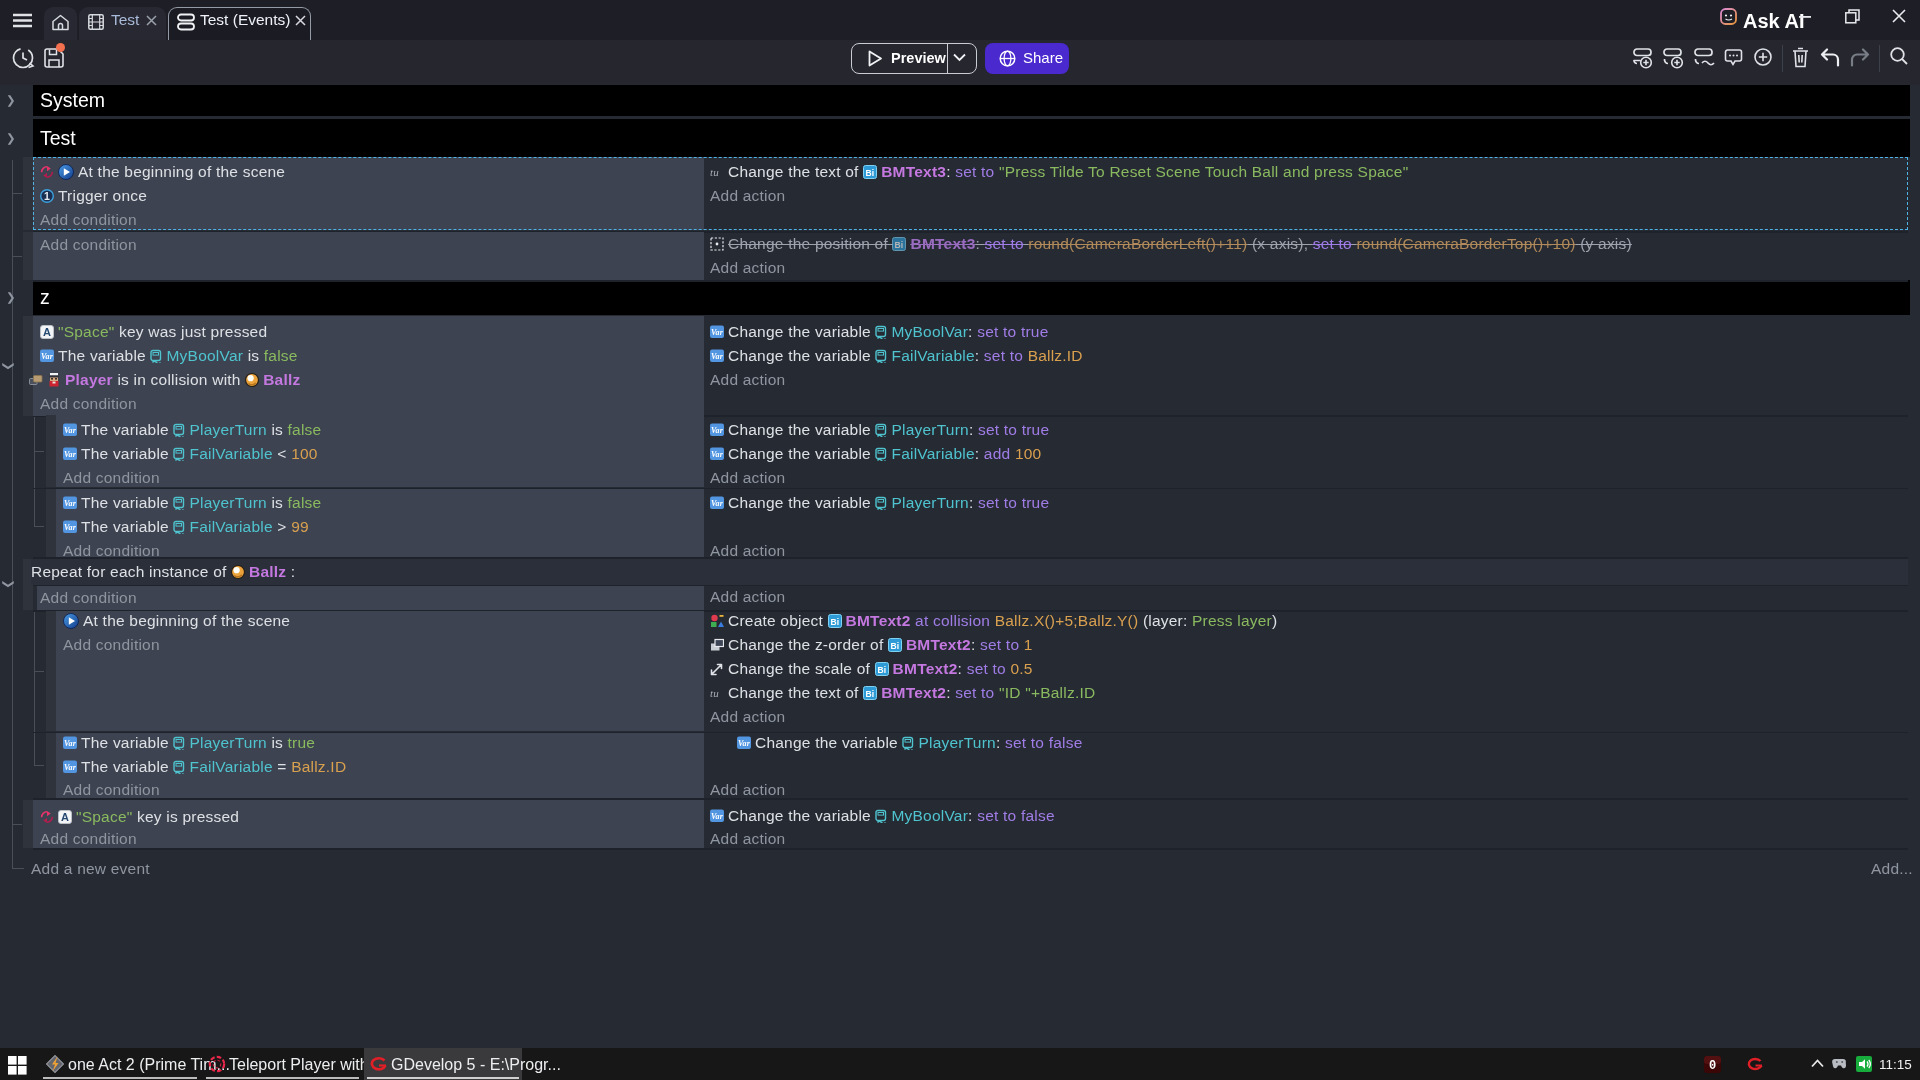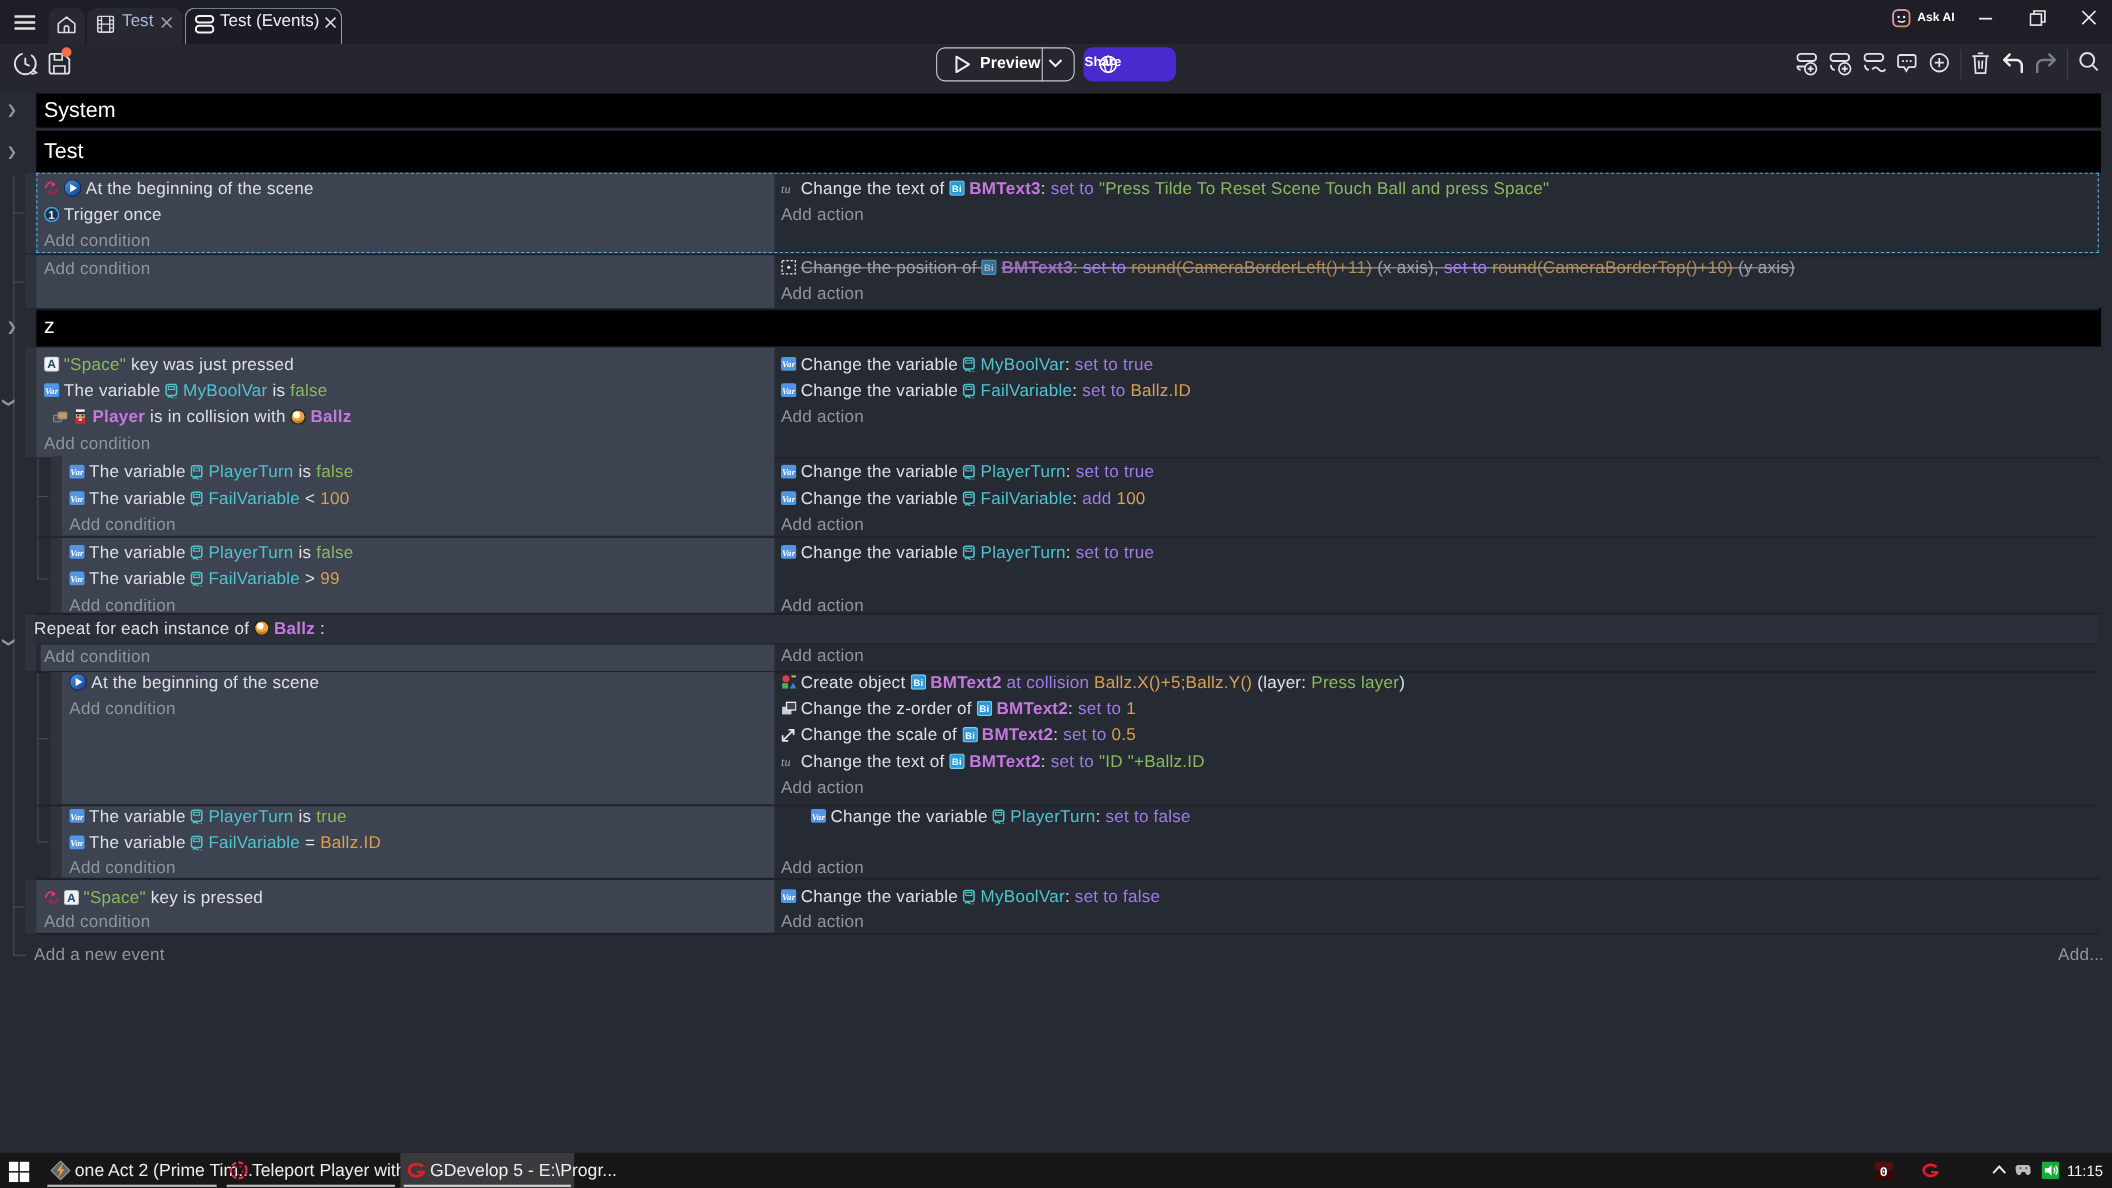--- a/index.html
+++ b/index.html
@@ -153,21 +153,21 @@
             <stop offset="0" stop-color="#d98ad8"></stop>
             <stop offset="1" stop-color="#e8963a"></stop>
           </linearGradient>
         </defs>
         <rect x="1" y="1" width="15" height="15" rx="4.5" fill="none" stroke="url(#gai)" stroke-width="1.8"></rect>
         <rect x="2.5" y="2.5" width="12" height="12" rx="3.5" fill="#1d1e26"></rect>
         <circle cx="6" cy="7.5" r="1.1" fill="#f0f2f5"></circle>
         <circle cx="11" cy="7.5" r="1.1" fill="#f0f2f5"></circle>
         <path d="M5.5 11 q3 2 6.5 0" stroke="#f0f2f5" stroke-width="1.2" fill="none"></path>
       </svg>
-  <div class="abs" style="left:1743px;top:10px;font-size:11px;font-weight:bold;color:#fff">Ask AI</div>
+  <div class="abs" style="left:1743px;top:10px;font-size:20px;font-weight:bold;color:#fff">Ask AI</div>
   <svg class="abs" style="left:1799px;top:16px" width="13" height="3">
         <rect width="12" height="1.8" fill="#e8eaee"></rect>
       </svg>
   <svg class="abs" style="left:1845px;top:9px" width="15" height="15">
         <rect x="0.8" y="3.8" width="10" height="10" fill="none" stroke="#e8eaee" stroke-width="1.5"></rect>
         <path d="M4 3.8 V1 H14 V11 H10.8" fill="none" stroke="#e8eaee" stroke-width="1.5"></path>
       </svg>
   <svg class="abs" style="left:1892px;top:9px" width="14" height="14">
         <path d="M1 1 L13 13 M13 1 L1 13" stroke="#e8eaee" stroke-width="1.6"></path>
       </svg>
@@ -194,21 +194,21 @@
   <svg class="abs" style="left:953px;top:13px" width="13" height="9">
         <path d="M1 1.5 L6.5 7 L12 1.5" fill="none" stroke="#f0f2f5" stroke-width="1.8"></path>
       </svg>
 
   <div class="abs" style="left:985px;top:3px;width:84px;height:31px;border-radius:8px;background:#4a29ce"></div>
   <svg class="abs" style="left:999px;top:10px" width="17" height="17">
         <circle cx="8.5" cy="8.5" r="7.3" fill="none" stroke="#fff" stroke-width="1.5"></circle>
         <ellipse cx="8.5" cy="8.5" rx="3.4" ry="7.3" fill="none" stroke="#fff" stroke-width="1.3"></ellipse>
         <path d="M1.5 8.5 H15.5" stroke="#fff" stroke-width="1.3"></path>
       </svg>
-  <div class="abs" style="left:986px;top:9px;font-size:12px;font-weight:bold;color:#fff">Share</div>
+  <div class="abs" style="left:1023px;top:9px;font-size:15px;font-weight:normal;color:#fff">Share</div>
 
   <svg class="abs" style="left:1633px;top:8px" width="20" height="21">
         <rect x="1" y="1" width="17" height="6.5" rx="3" fill="none" stroke="#dfe2e6" stroke-width="1.7"></rect>
         <path d="M1 12.5 h6" stroke="#dfe2e6" stroke-width="1.7" stroke-linecap="round"></path>
         <path d="M1 12.5 a3 3 0 0 0 3 3" stroke="#dfe2e6" stroke-width="1.7" fill="none"></path>
         <circle cx="13" cy="14.5" r="5.3" fill="none" stroke="#dfe2e6" stroke-width="1.6"></circle>
         <path d="M13 11.8 V17.2 M10.3 14.5 H15.7" stroke="#dfe2e6" stroke-width="1.6"></path>
       </svg>
   <svg class="abs" style="left:1663px;top:8px" width="21" height="21">
         <rect x="1" y="1" width="17" height="6.5" rx="3" fill="none" stroke="#dfe2e6" stroke-width="1.7"></rect>
@@ -315,21 +315,21 @@
 <div class="handle" style="left:23px;top:316px;height:100px"></div>
 <div class="cond" style="left:33px;top:316px;width:671px;height:100px"></div>
 <div class="l" style="left:40px;top:320px"><svg class="ic" width="14" height="14">
         <use href="#i-key"></use>
       </svg><span class="grn">"Space"</span> key was just pressed</div>
 <div class="l" style="left:40px;top:344px"><svg class="ic" width="14" height="14">
         <use href="#i-var"></use>
       </svg>The variable <svg class="ic" width="12" height="14">
         <use href="#i-varg"></use>
       </svg><span class="var">MyBoolVar</span> is <span class="grn">false</span></div>
-<div class="l" style="left:48px;top:368px"><svg class="ic" width="14" height="13">
+<div class="l" style="left:29px;top:368px"><svg class="ic" width="14" height="13">
         <use href="#i-coll"></use>
       </svg><svg class="ic" width="14" height="14">
         <use href="#i-player"></use>
       </svg><span class="obj">Player</span> is in collision with <svg class="ic" width="14" height="14">
         <use href="#i-ball"></use>
       </svg><span class="obj">Ballz</span></div>
 <div class="l add" style="left:40px;top:392px">Add condition</div>
 <div class="l" style="left:710px;top:320px"><svg class="ic" width="14" height="14">
         <use href="#i-var"></use>
       </svg>Change the variable <svg class="ic" width="12" height="14">

